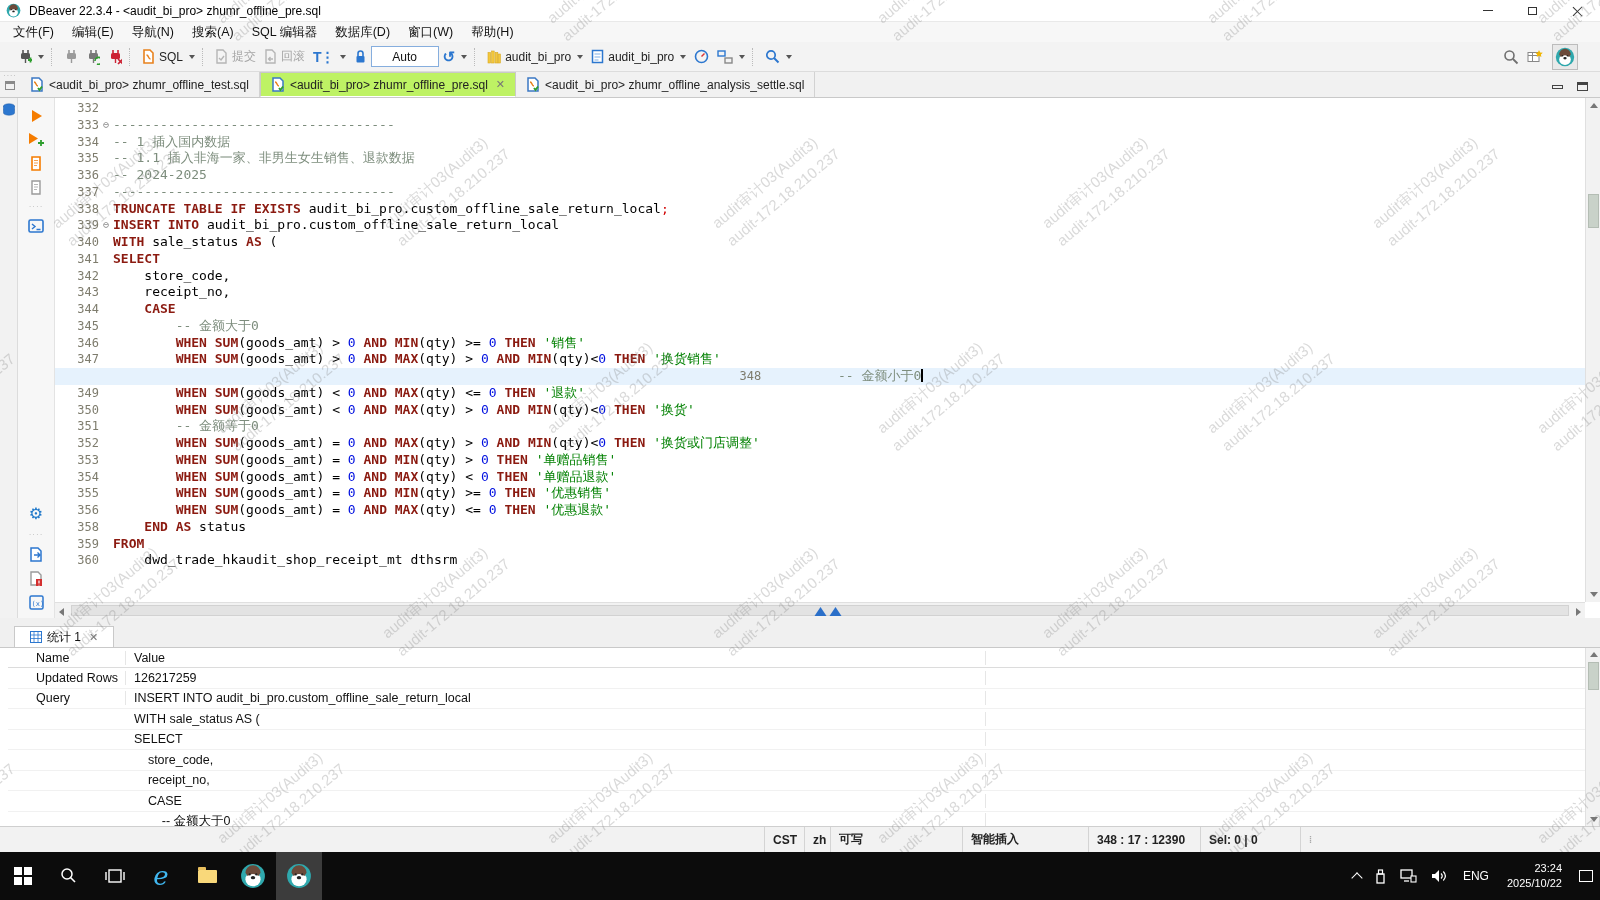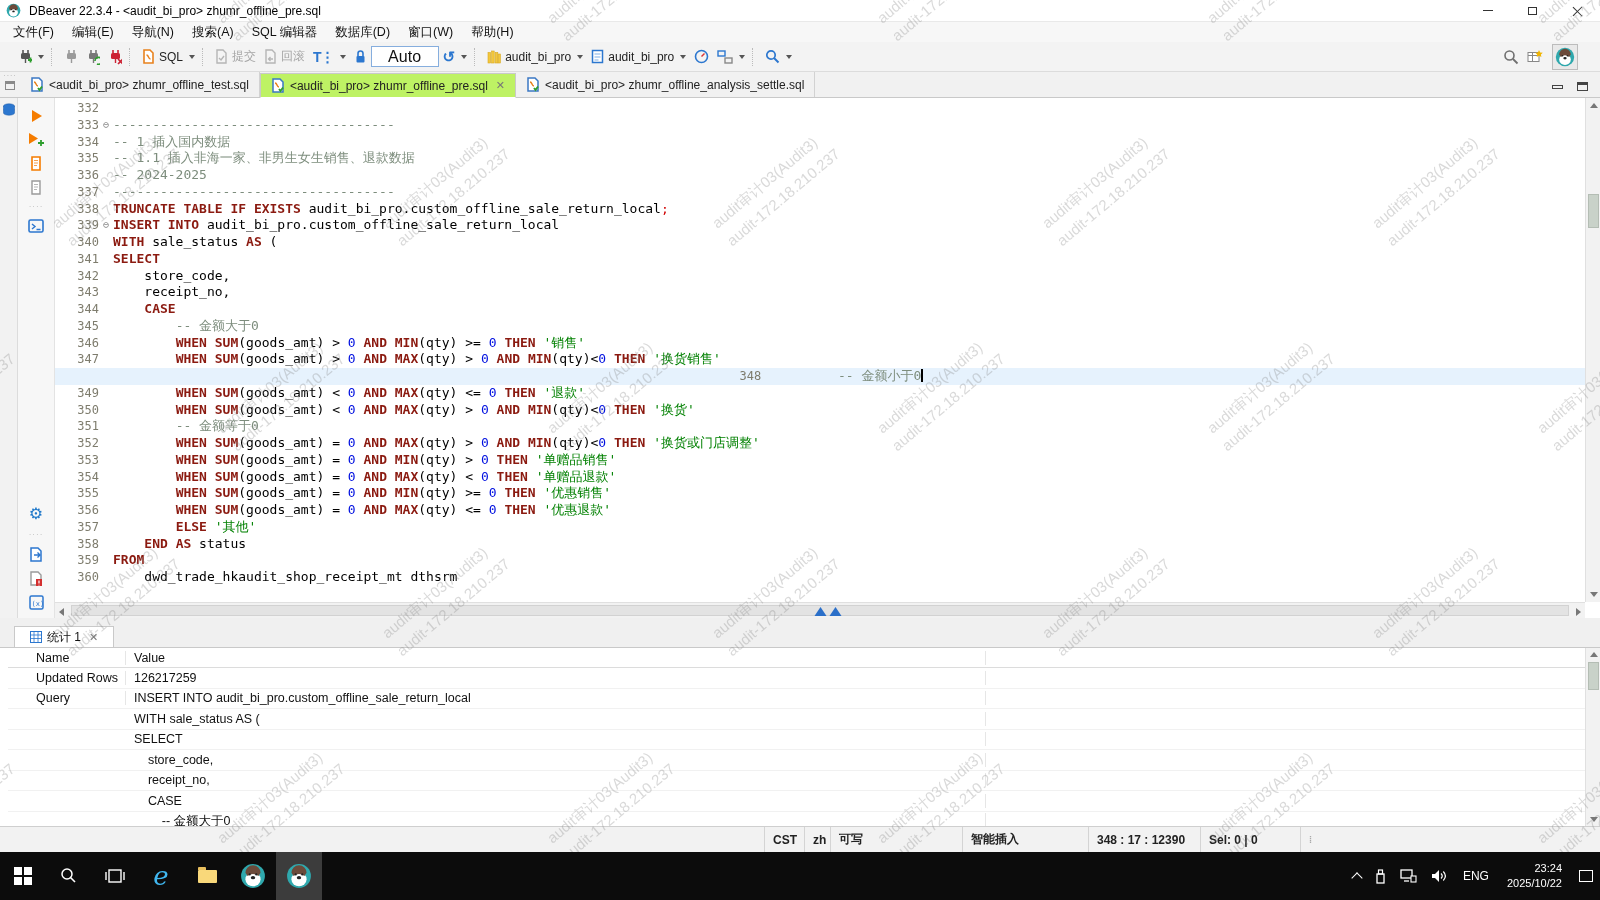--- a/index.html
+++ b/index.html
@@ -22,21 +22,21 @@
   
   .menubar { height:20px; background:#f7f7f7; display:flex; align-items:center; padding-left:4px; }
   .menu-item { font-size:12.5px; padding:0 9px; line-height:20px; color:#111; }
 
   
   .toolbar { height:30px; background:#f3f3f3; border-bottom:1px solid #dcdcdc; display:flex; align-items:center; padding:0 14px; }
   .tbtn { height:24px; display:flex; align-items:center; padding:0 4px; gap:4px; font-size:12px; color:#222; }
   .tbtn.disabled { color:#a5a5a5; }
   .drop { width:0; height:0; border-left:3.5px solid transparent; border-right:3.5px solid transparent; border-top:4px solid #555; margin-left:2px; }
   .tsep { width:6px; height:18px; border-left:1px dotted #bbb; margin:0 3px; }
-  .combo { width:68px; height:21px; border:1px solid #86aede; background:#fff; display:flex; align-items:center; justify-content:center; font-size:16px; }
+  .combo { width:68px; height:21px; border:1px solid #86aede; background:#fff; display:flex; align-items:center; justify-content:center; font-size:12px; }
   .txicon { color:#2c77cf; font-weight:bold; font-size:14px; letter-spacing:-1px; }
   .histicon { color:#2c77cf; font-weight:bold; font-size:15px; }
   .toolbar-right { margin-left:auto; display:flex; align-items:center; gap:8px; padding-right:8px; }
   .avatar-btn { width:26px; height:26px; border:1px solid #bcbcbc; background:#e9e9e9; display:flex; align-items:center; justify-content:center; }
 
   
   .tabbar { height:26px; background:#f1f1f1; border-bottom:1px solid #c9c9c9; display:flex; align-items:flex-end; position:relative; }
   .tabbar-left { width:20px; height:100%; display:flex; flex-direction:column; align-items:center; padding-top:1px; }
   .mini-dots { color:#b5b5b5; font-size:7px; letter-spacing:1px; line-height:5px; }
   .restore-pane { width:10px; height:9px; border:1px solid #8a8a8a; border-top:3px solid #8a8a8a; margin-top:3px; }
@@ -297,21 +297,21 @@
           </svg>
       </div>
     </div>
   </div>
 
   <div class="tabbar">
     <div class="tabbar-left">
       <span class="mini-dots">····</span>
       <span class="restore-pane"></span>
     </div>
-    <div id="tabs" style="display:flex;align-items:flex-end;height:100%;">
+    <div id="tabs" style="display:flex;align-items:flex-start;height:100%;">
         <div class="tab">
           <span style="display: flex;">
             <svg width="14" height="15">
               <path d="M2 1 h7 l3 3 v10 h-10 z" fill="#fff" stroke="#3b78c4" stroke-width="1.5"></path>
               <path d="M4 5 c2.5 0 1.5 4 4 4" stroke="#e8821e" fill="none" stroke-width="1.5"></path>
               <path d="M8 11 l1.5 2 2.5 -3.5" stroke="#2e9e2e" fill="none" stroke-width="1.8"></path>
             </svg>
           </span>
           <span class="tab-label">&lt;audit_bi_pro&gt; zhumr_offline_test.sql</span>
         </div>
@@ -512,25 +512,20 @@
             <span class="gut">355</span>
             <span class="fold"></span>
             <span class="ct"><span class="tk-t">        </span><span class="tk-k">WHEN</span><span class="tk-t"> </span><span class="tk-k">SUM</span><span class="tk-t">(goods_amt) = </span><span class="tk-n">0</span><span class="tk-t"> </span><span class="tk-k">AND</span><span class="tk-t"> </span><span class="tk-k">MIN</span><span class="tk-t">(qty) &gt;= </span><span class="tk-n">0</span><span class="tk-t"> </span><span class="tk-k">THEN</span><span class="tk-t"> </span><span class="tk-s">'优惠销售'</span></span>
           </div>
           <div class="code-row">
             <span class="gut">356</span>
             <span class="fold"></span>
             <span class="ct"><span class="tk-t">        </span><span class="tk-k">WHEN</span><span class="tk-t"> </span><span class="tk-k">SUM</span><span class="tk-t">(goods_amt) = </span><span class="tk-n">0</span><span class="tk-t"> </span><span class="tk-k">AND</span><span class="tk-t"> </span><span class="tk-k">MAX</span><span class="tk-t">(qty) &lt;= </span><span class="tk-n">0</span><span class="tk-t"> </span><span class="tk-k">THEN</span><span class="tk-t"> </span><span class="tk-s">'优惠退款'</span></span>
           </div>
           <div class="code-row">
-            <span class="gut">357</span>
-            <span class="fold"></span>
-            <span class="ct"><span class="tk-t">        </span><span class="tk-k">ELSE</span><span class="tk-t"> </span><span class="tk-s">'其他'</span></span>
-          </div>
-          <div class="code-row">
             <span class="gut">358</span>
             <span class="fold"></span>
             <span class="ct"><span class="tk-t">    </span><span class="tk-k">END</span><span class="tk-t"> </span><span class="tk-k">AS</span><span class="tk-t"> status</span></span>
           </div>
           <div class="code-row">
             <span class="gut">359</span>
             <span class="fold"></span>
             <span class="ct"><span class="tk-k">FROM</span></span>
           </div>
           <div class="code-row">

